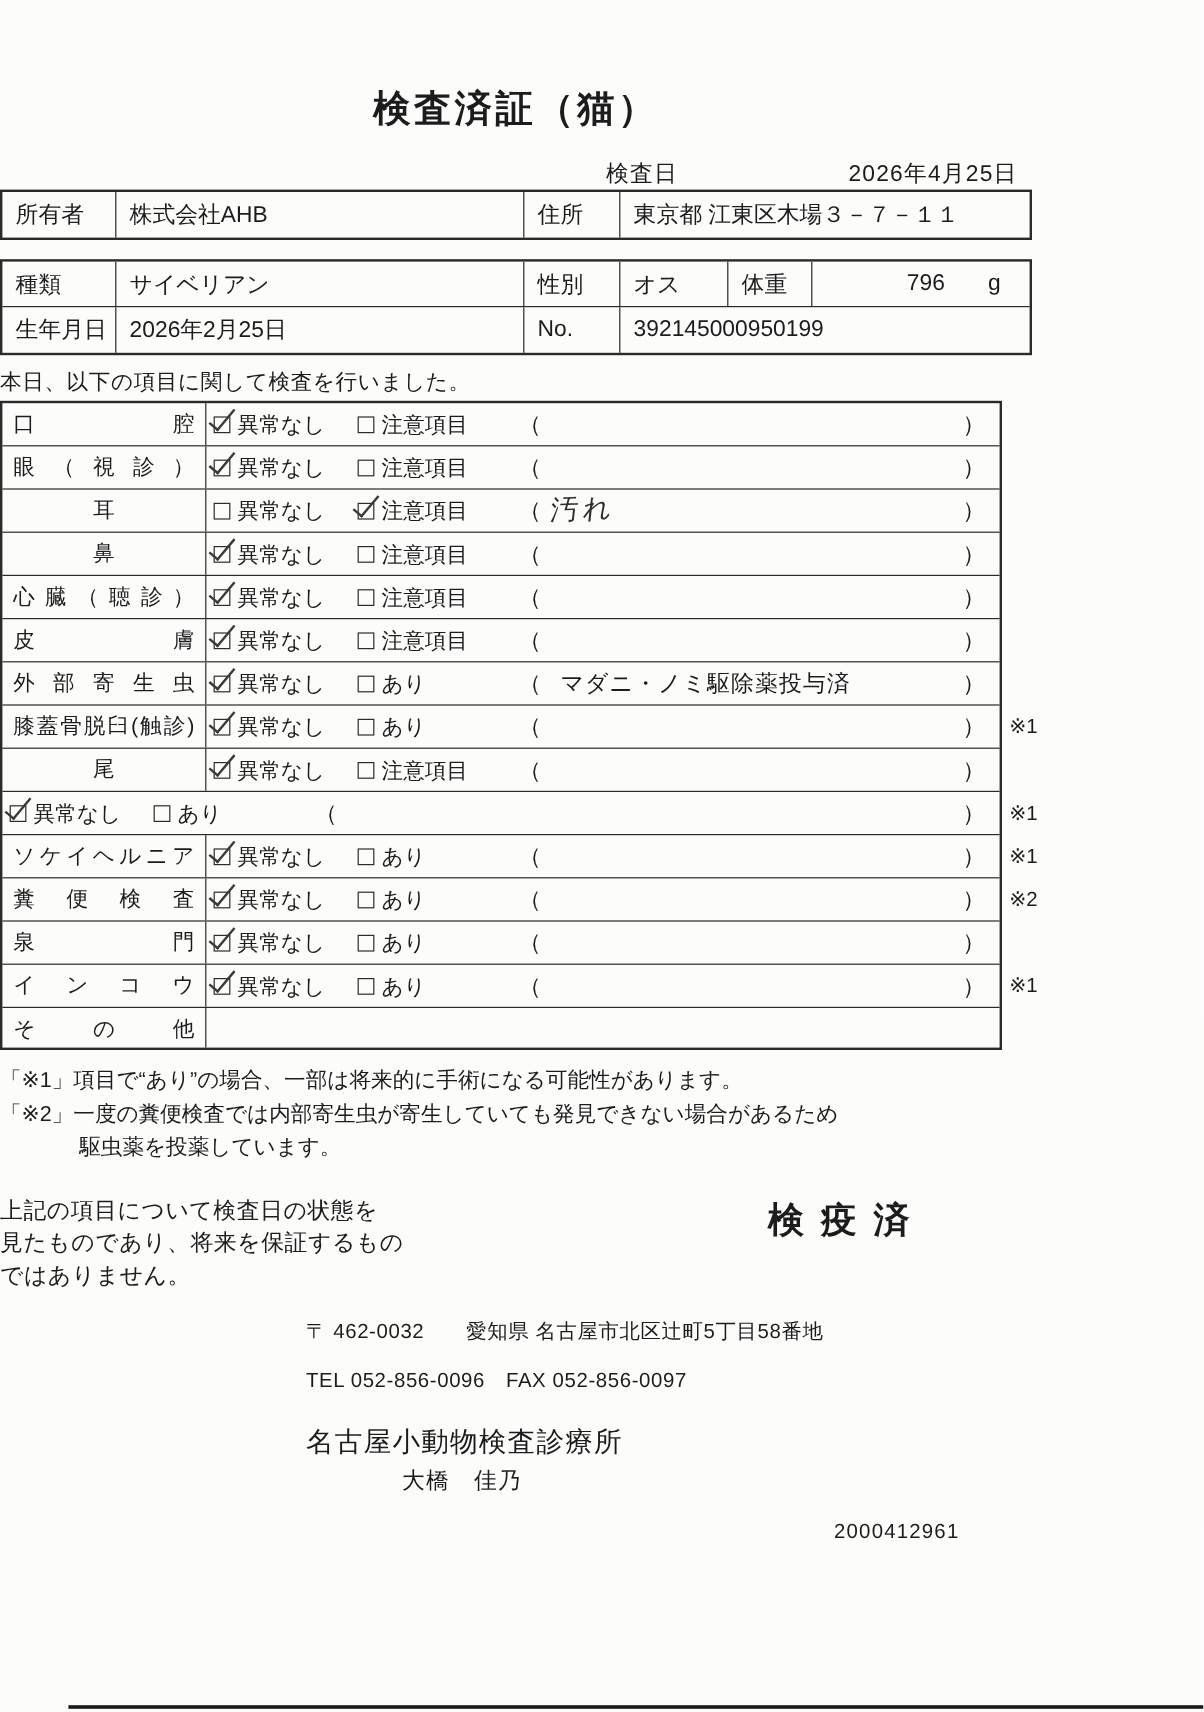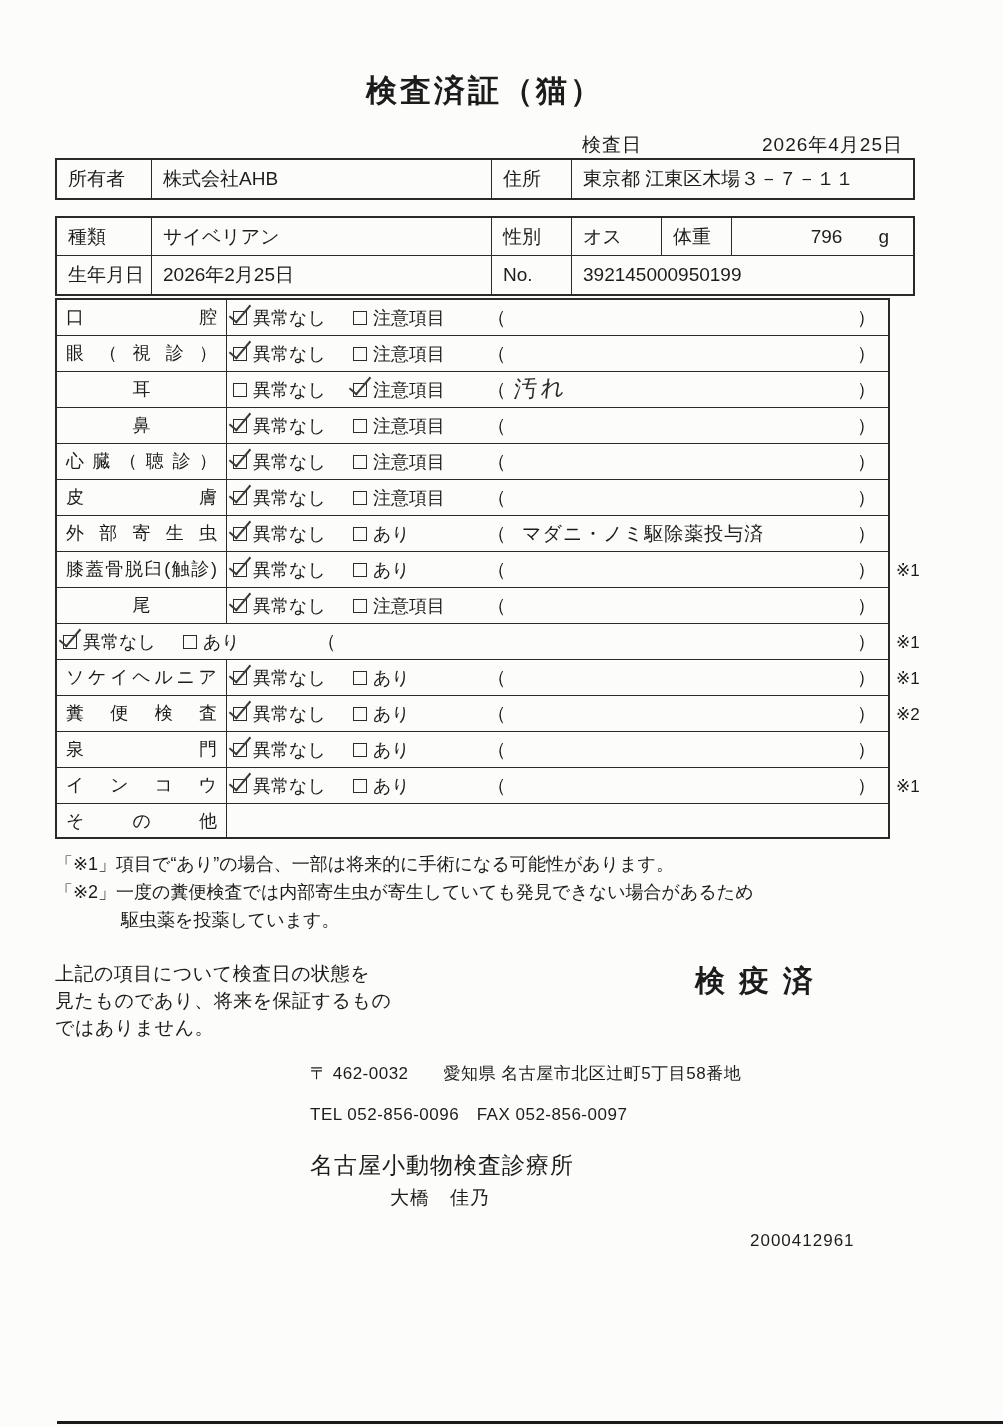--- a/index.html
+++ b/index.html
@@ -10,34 +10,33 @@
   }
   .sheet {
     position: relative;
     width: 1003px;
     height: 1427px;
     background: #fcfcfb;
     overflow: hidden;
   }
   .content {
     position: relative;
-    margin-left: 55px;
     width: 860px;
   }
   
   .doc-title {
     margin-top: 70px;
     text-align: center;
     font-size: 31px;
     font-weight: bold;
     letter-spacing: 3px;
   }
   
   .date-row { position: relative; margin-top: 16px; height: 30px; font-size: 19px; }
-  .date-row .lbl { position: absolute; left: 527px; top: 4px; letter-spacing: 1px; }
+  .date-row .lbl { position: absolute; left: 505px; top: 4px; letter-spacing: 1px; }
   .date-row .val { position: absolute; right: 12px; top: 4px; letter-spacing: 1px; }
 
   
   .htable { border: 2px solid #2a2a2a; display: flex; flex-direction: column; width: 860px; }
   .htable .hrow { display: flex; height: 38px; border-bottom: 1.5px solid #2a2a2a; }
   .htable .hrow:last-child { border-bottom: none; }
   .hcell {
     display: flex; align-items: center;
     padding-left: 11px;
     font-size: 19px;
@@ -184,20 +183,21 @@
         </div>
       </div>
       <div class="hrow">
         <div class="hcell w-label">生年月日</div>
         <div class="hcell w-value">2026年2月25日</div>
         <div class="hcell w-label2">No.</div>
         <div class="hcell w-rest">392145000950199</div>
       </div>
     </div>
 
+    <div class="intro">本日、以下の項目に関して検査を行いました。</div>
 
     <div class="exam-table" id="exam-rows">
   <div class="exam-row">
     <div class="cell-item">口腔</div>
     <div class="cell-rest">
       <span class="opt opt1">
         <span class="cb checked"></span>
         <span class="opt-label">異常なし</span>
       </span>
       <span class="opt opt2">

